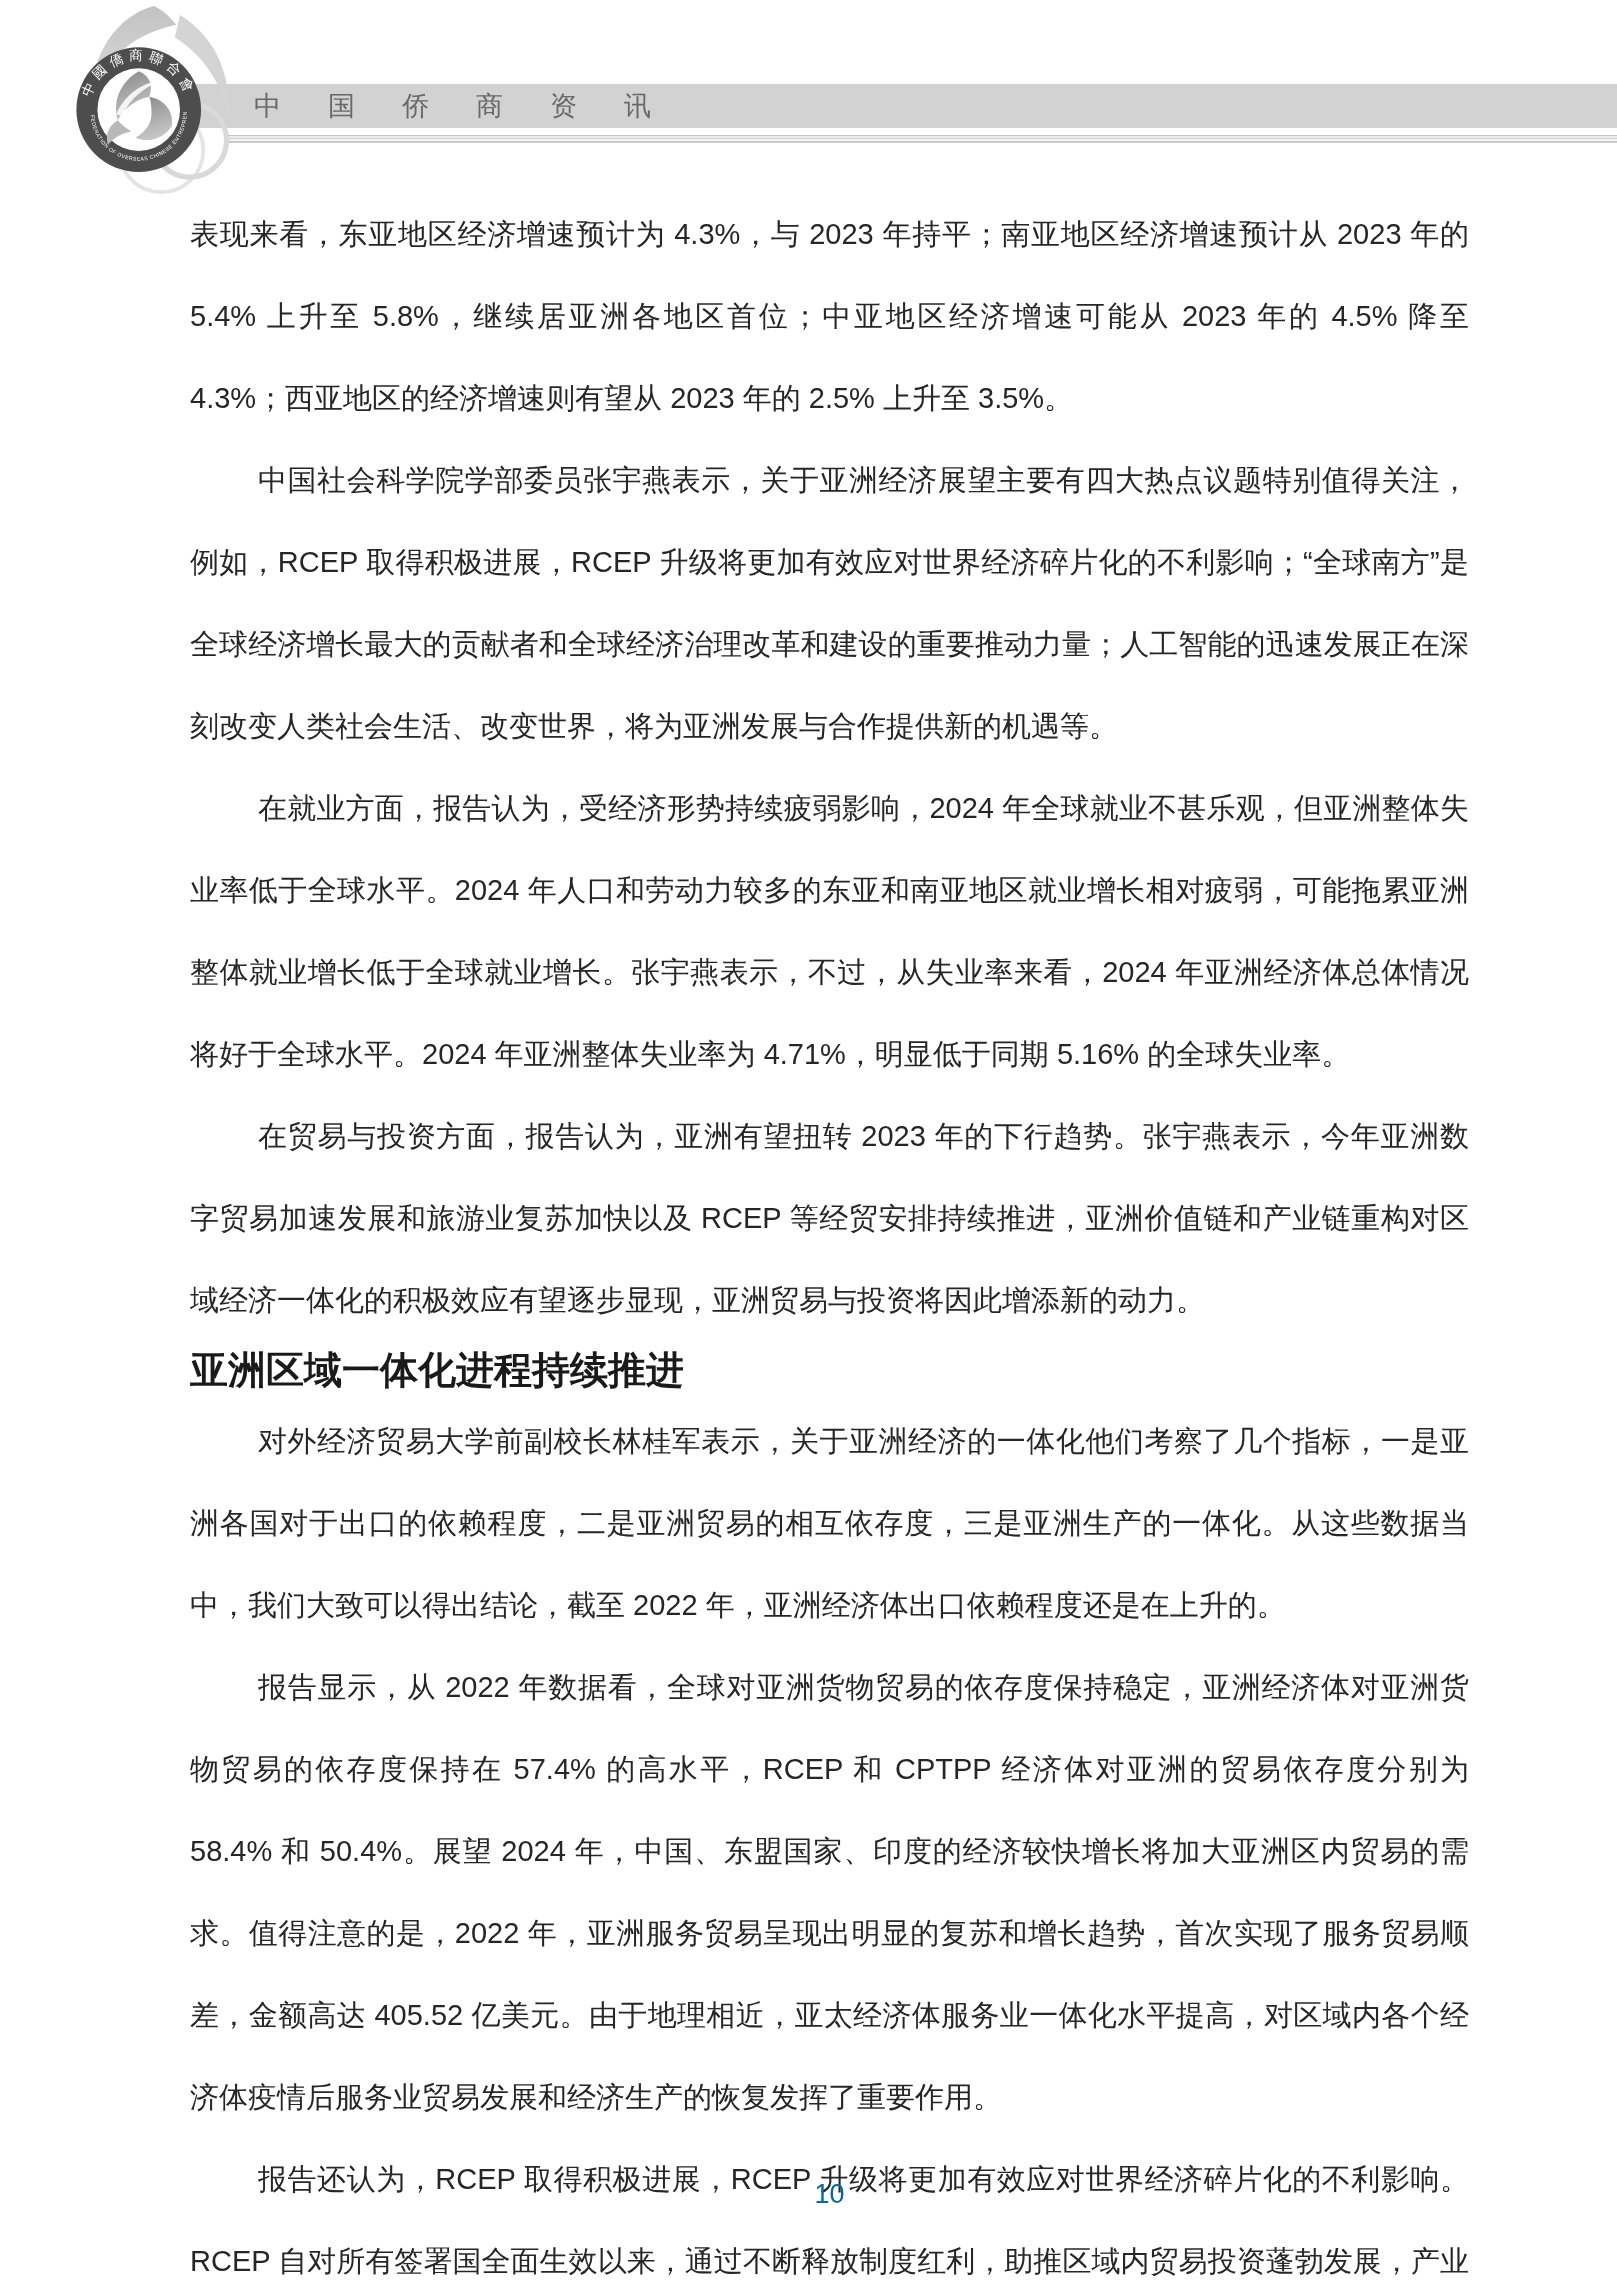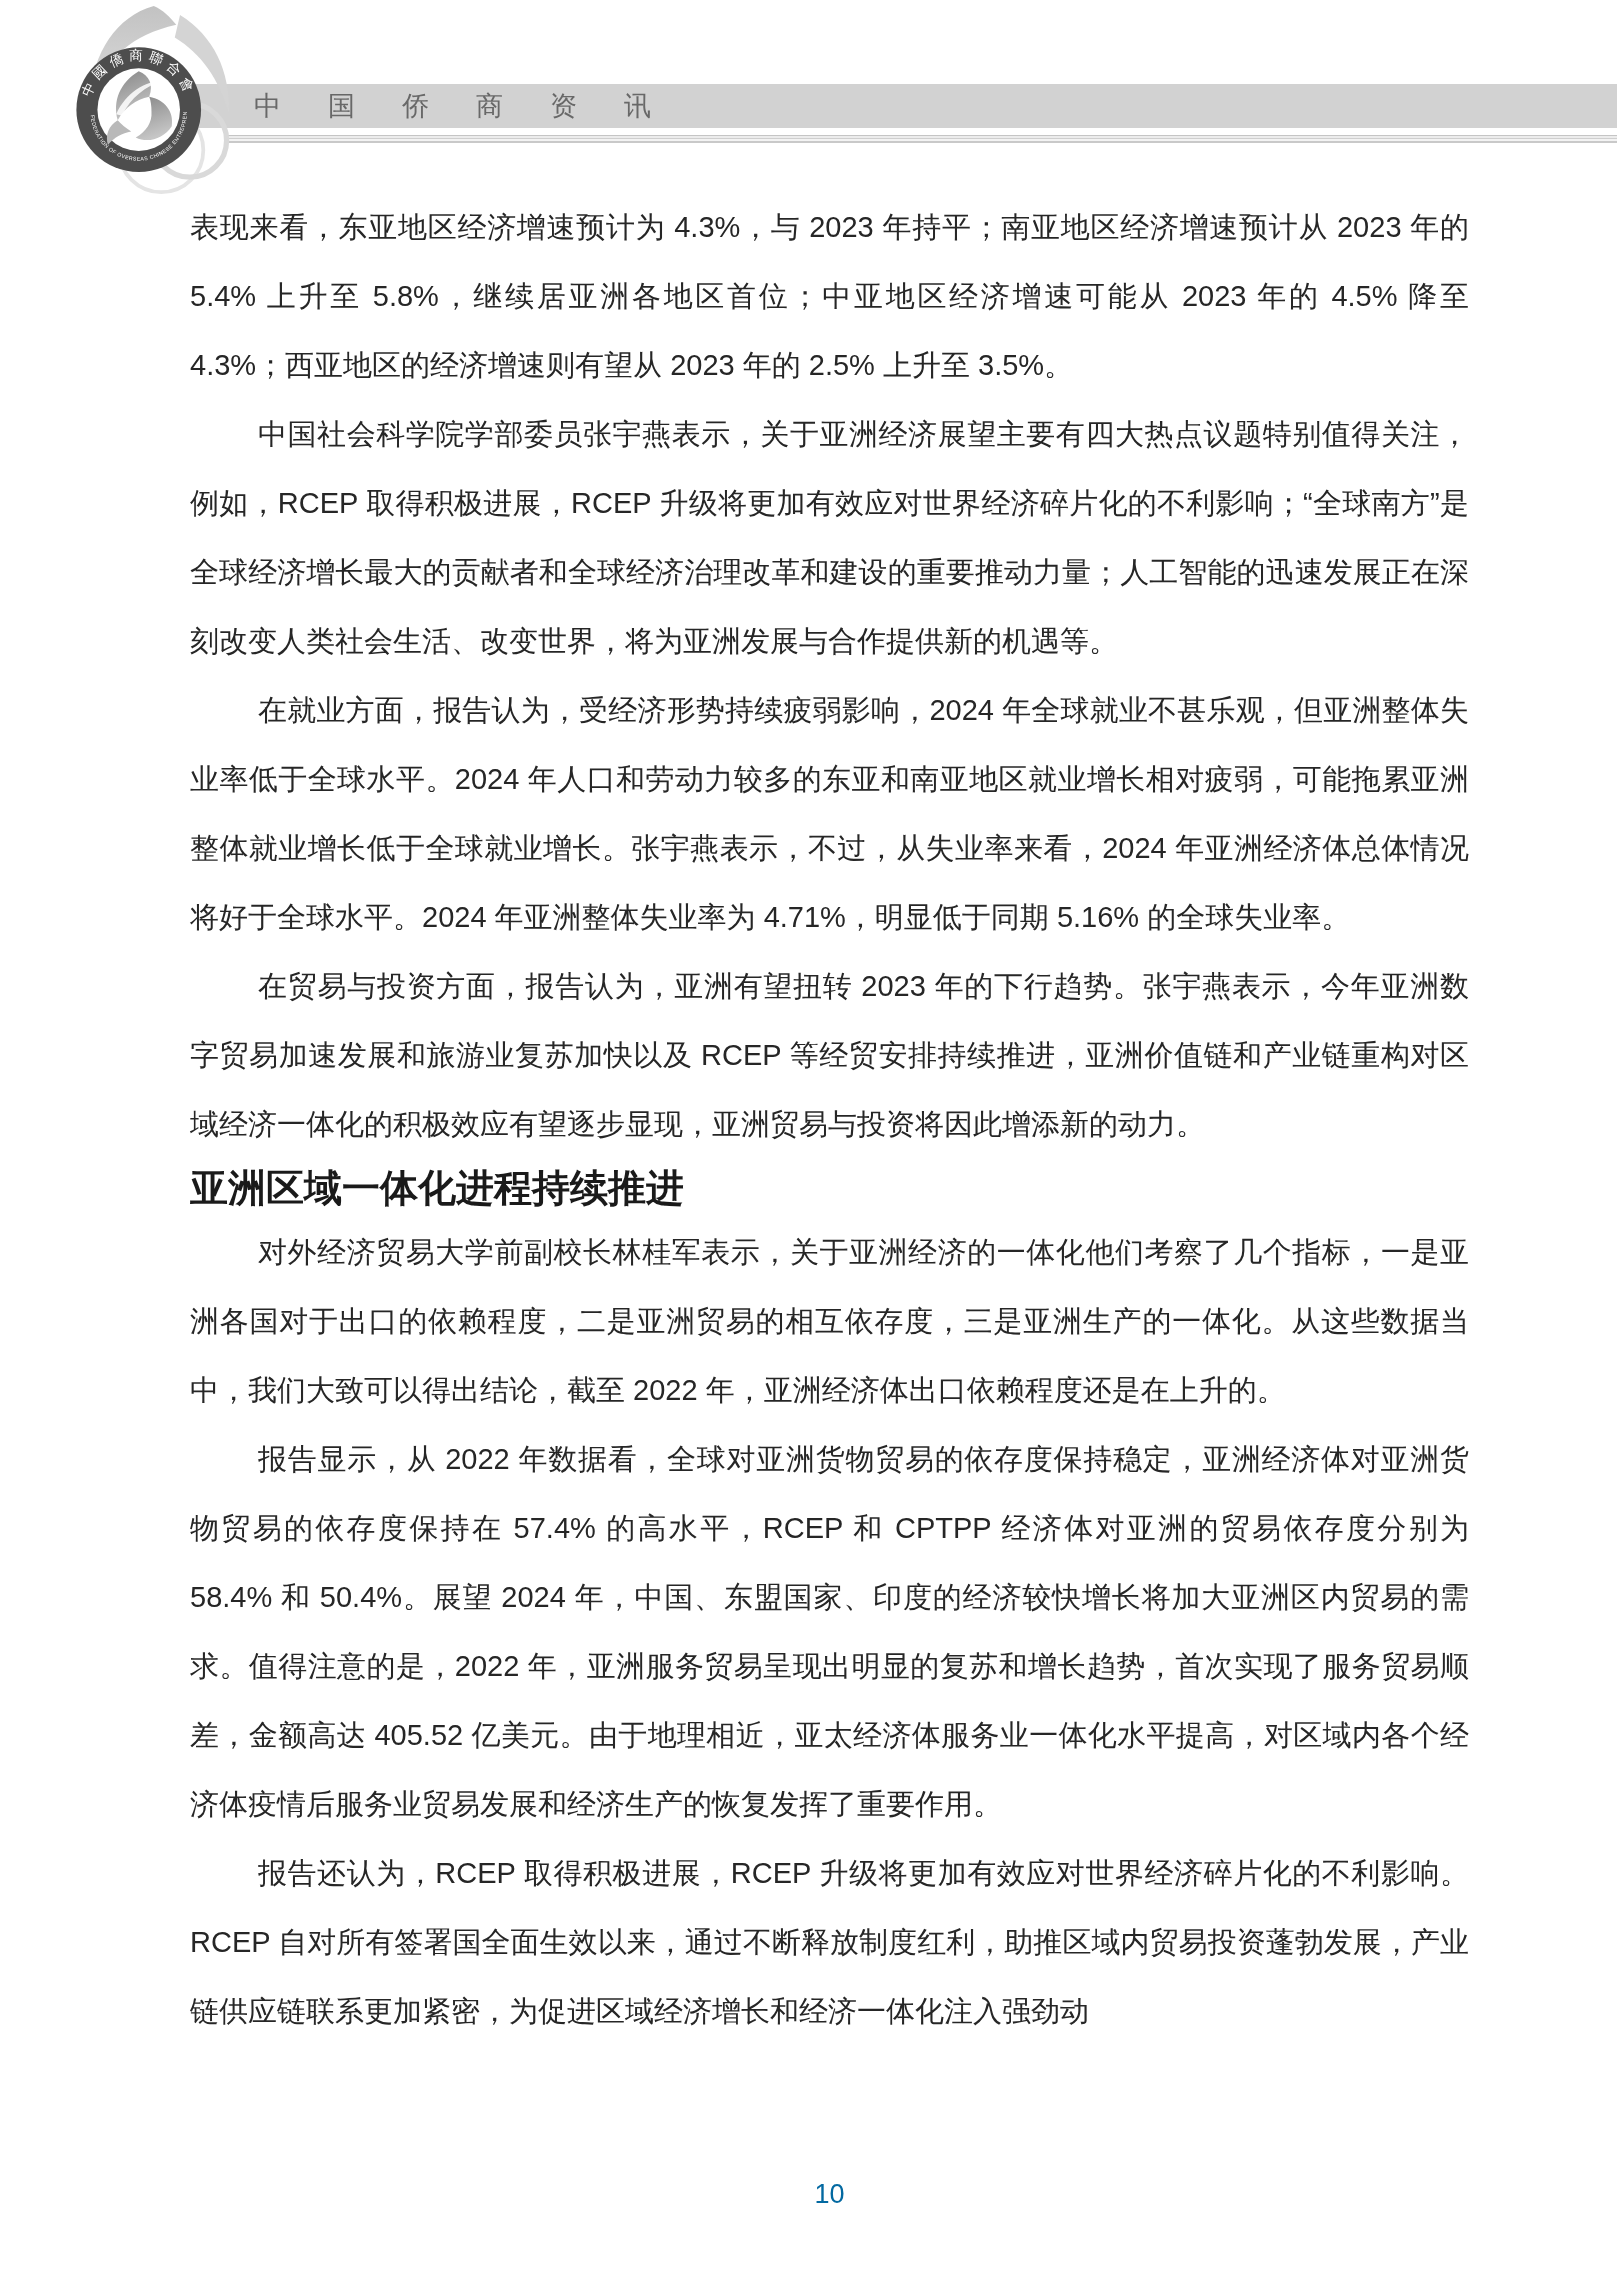--- a/index.html
+++ b/index.html
@@ -25,21 +25,21 @@
     font-size:27px;color:#686868;letter-spacing:47px;white-space:nowrap;
   }
   .logo{position:absolute;left:41px;top:0;}
   
   .body-text{
     position:absolute;left:190px;top:193px;width:1279px;
     color:#262626;
   }
   .body-text p{
     margin:0;
-    font-size:29px;line-height:69px;
+    font-size:29px;line-height:82px;
     text-align:justify;
     letter-spacing:0;
   }
   .body-text p.indent{text-indent:68px;}
   .body-text h2{
     margin:0;
     font-size:38px;line-height:59px;font-weight:bold;color:#1a1a1a;
     text-align:left;
   }
   

